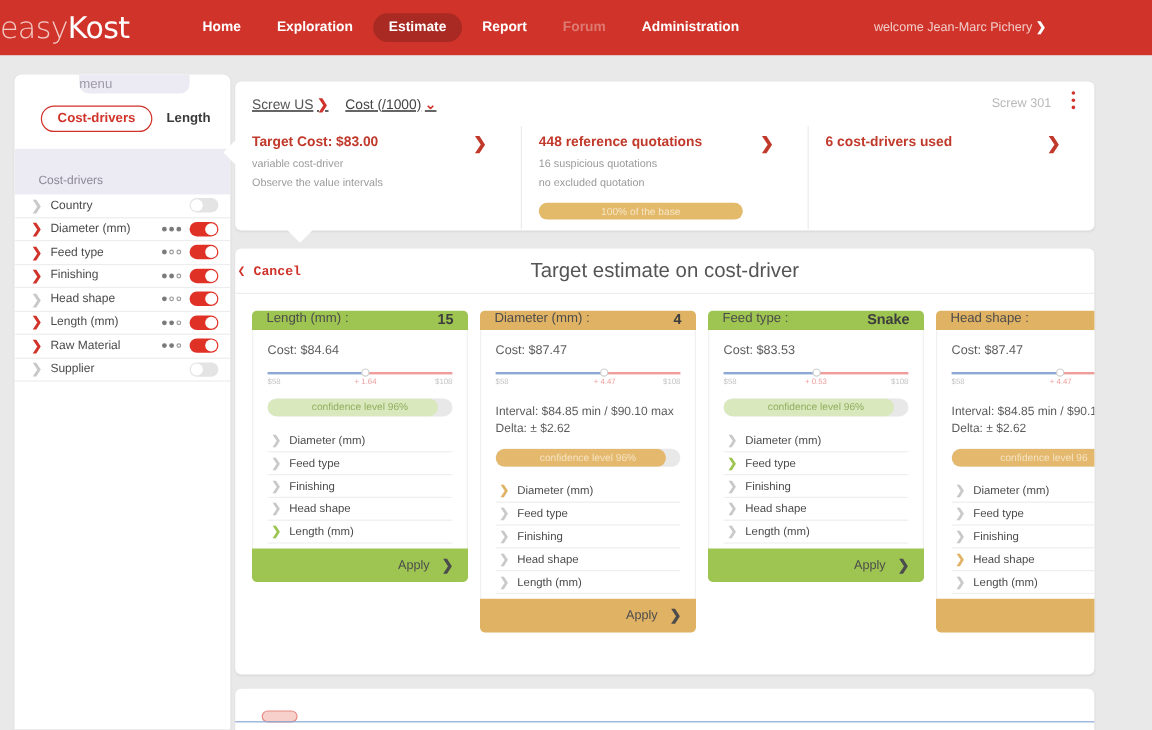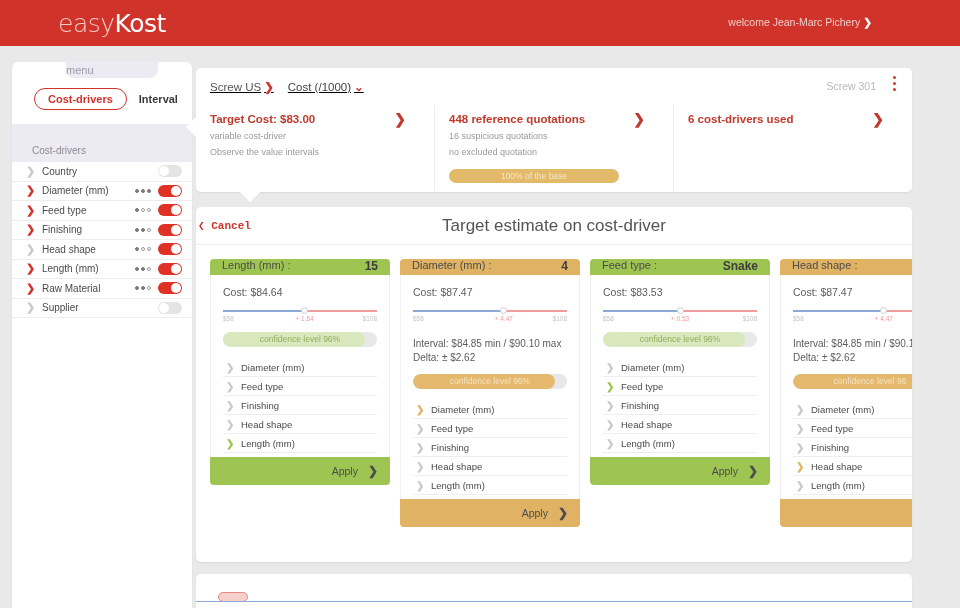--- a/index.html
+++ b/index.html
@@ -10,21 +10,20 @@
     overflow: hidden;
   }
 
   
   .topbar {
     position: absolute; left: 0; top: 0; width: 960px; height: 46px;
     background: #d0332a;
     display: flex; align-items: center;
   }
   .logo {
-    margin-left: 58px;
     font-size: 25px; letter-spacing: -0.5px;
     color: #f3c9c4; font-family: "DejaVu Sans", sans-serif;
     font-weight: 300;
   }
   .logo .k { color: #ffffff; font-weight: 400; }
   .nav { display: flex; align-items: center; margin-left: 48px; gap: 4px; }
   .nav a {
     color: #ffffff; font-size: 11.5px; font-weight: bold;
     text-decoration: none; padding: 6px 13px; border-radius: 12px;
     white-space: nowrap;
@@ -208,30 +207,38 @@
     height: 1px; background: #8ca9d6;
   }
 </style>
 </head>
 <body>
 
 <div class="topbar">
   <div class="logo">
     <span>easy</span><span class="k">Kost</span>
   </div>
+  <div class="nav" id="main-nav">
+      <a href="#">Home</a>
+      <a href="#">Exploration</a>
+      <a href="#" class="active">Estimate</a>
+      <a href="#">Report</a>
+      <a href="#" class="muted">Forum</a>
+      <a href="#">Administration</a>
+    </div>
   <div class="welcome">
     <span>welcome Jean-Marc Pichery</span><span class="chev">❯</span>
   </div>
 </div>
 
 <div class="sidebar">
   <div class="menu-tab">menu</div>
   <div class="tab-row">
     <div class="pill">Cost-drivers</div>
-    <div class="tab-plain">Interval</div>
+    <div class="tab-plain">Length</div>
   </div>
   <div class="cd-header">Cost-drivers</div>
   <div id="cd-list">
       <div class="cd-row">
         <div class="cd-chev">❯</div>
         <div class="cd-label">Country</div>
         <div class="toggle">
           <i></i>
         </div>
       </div>

